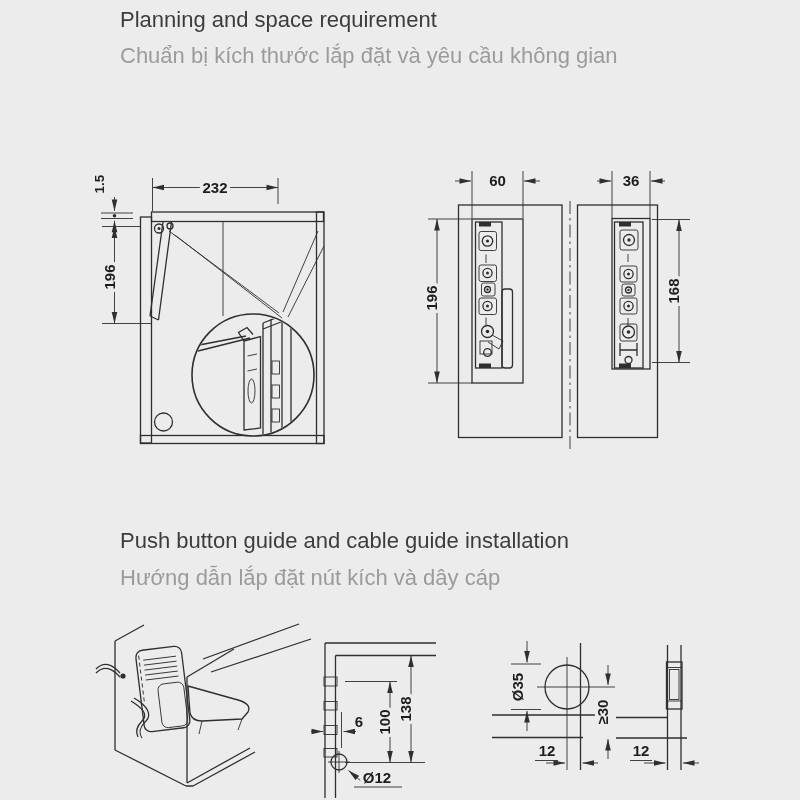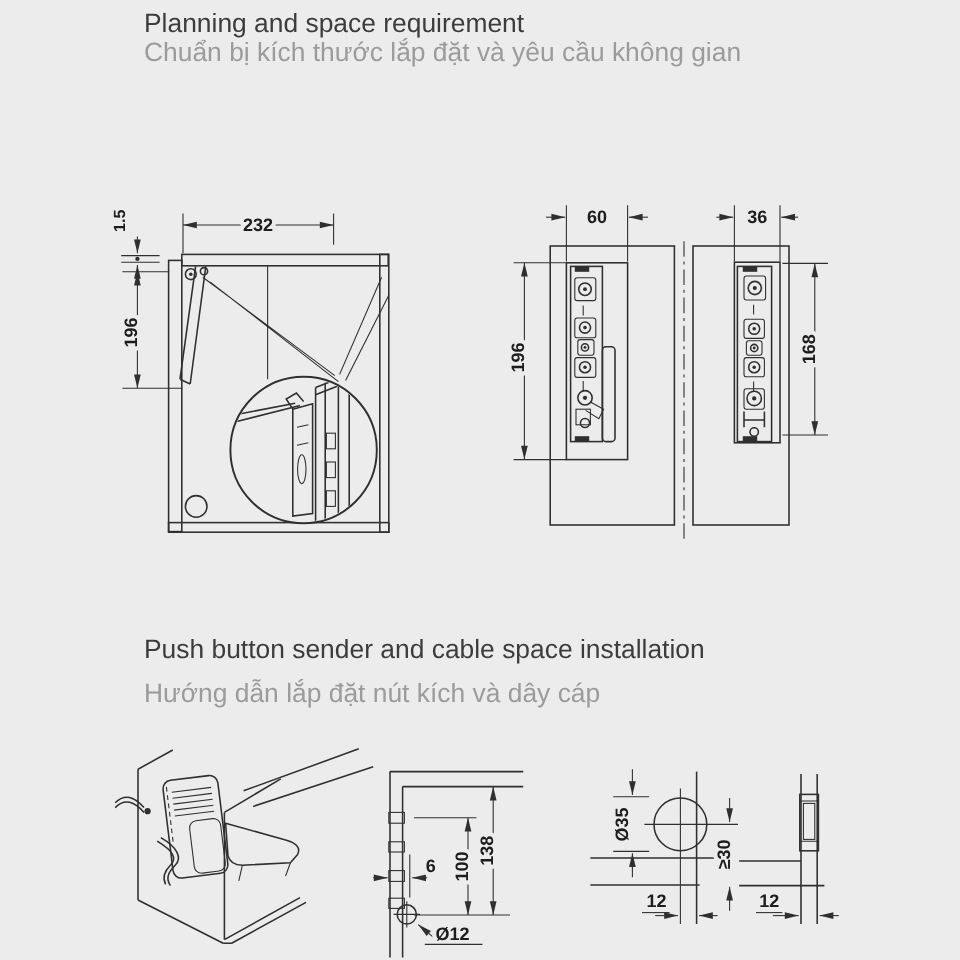--- a/index.html
+++ b/index.html
@@ -14,22 +14,22 @@
   .dim{font-family:"Liberation Sans",sans-serif;font-weight:bold;font-size:15px;fill:#1d1d1d;
        text-anchor:middle;paint-order:stroke;stroke:#ececec;stroke-width:7px;stroke-linejoin:round;}
   .dimsm{font-size:13.5px;}
 </style>
 </head>
 <body>
 
 <div class="page">
 
   <div class="heading" style="top:7px">Planning and space requirement</div>
-  <div class="subheading" style="top:31px">Chuẩn bị kích thước lắp đặt và yêu cầu không gian</div>
-  <div class="heading" style="top:528px">Push button sender and cable space installation</div>
+  <div class="subheading" style="top:43px">Chuẩn bị kích thước lắp đặt và yêu cầu không gian</div>
+  <div class="heading" style="top:528px">Push button guide and cable guide installation</div>
   <div class="subheading" style="top:565px">Hướng dẫn lắp đặt nút kích và dây cáp</div>
 
   <svg width="800" height="800" viewBox="0 0 800 800">
     <defs>
       <marker id="arr" markerUnits="userSpaceOnUse" markerWidth="13" markerHeight="6.4" refX="12" refY="3.2" orient="auto-start-reverse">
         <path d="M0.5,0.4 L12,3.2 L0.5,6 Z" fill="#2f2f2f"></path>
       </marker>
       <clipPath id="detailClip">
           <circle cx="253" cy="375" r="60"></circle>
         </clipPath>

